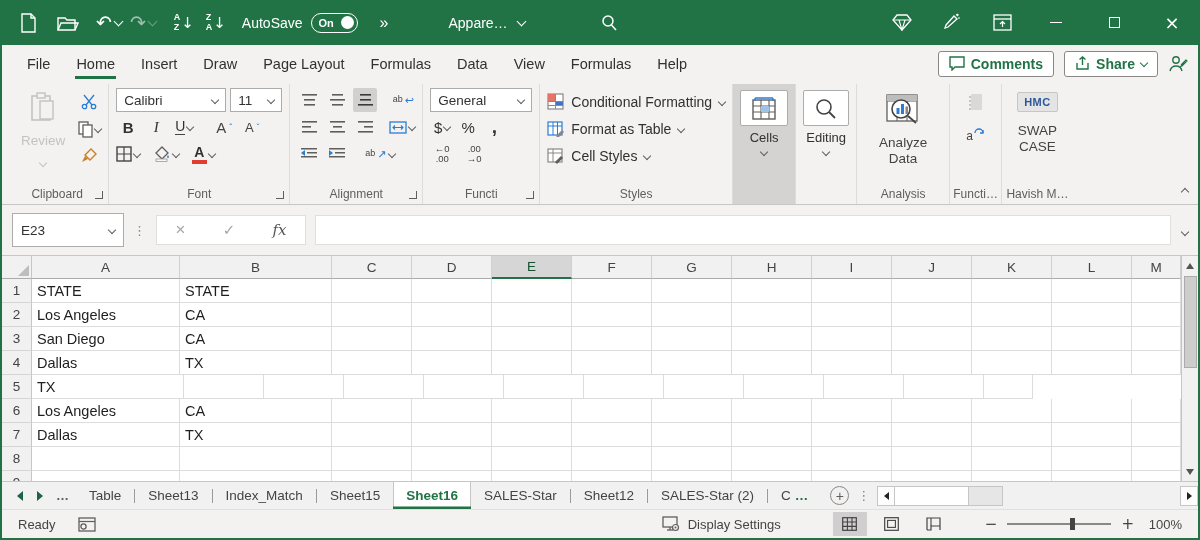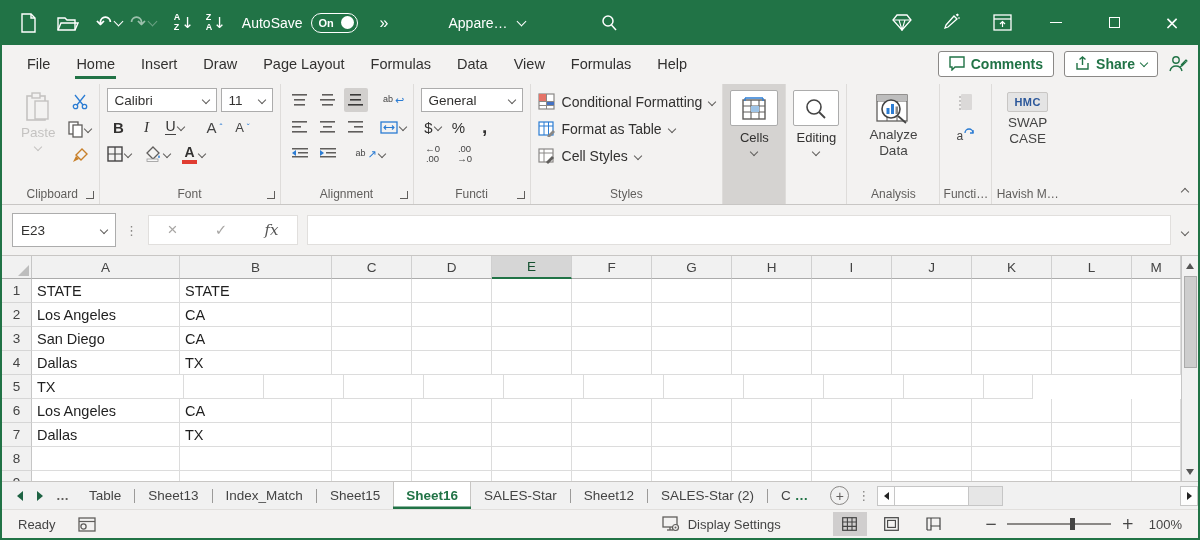--- a/index.html
+++ b/index.html
@@ -37,21 +37,21 @@
   .rtab.active::after { content:""; position:absolute; left:12px; right:12px; bottom:3px; height:3px; background:#217346; }
   .tab-actions { margin-left:auto; display:flex; align-items:center; gap:10px; }
   .pillbtn { height:26px; border:1px solid #8A8886; background:#fff; border-radius:3px; display:flex; align-items:center; gap:6px; padding:0 10px; color:#217346; font-size:14px; cursor:pointer;}
   .cvg { width:6px; height:6px; border-right:1.3px solid #217346; border-bottom:1.3px solid #217346; transform:rotate(45deg); display:inline-block; margin-top:-2px;}
 
   
   .ribbon { height:123px; background:#F3F2F1; border-bottom:1px solid #C8C6C4; display:flex; padding:2px 0 0 4px; flex:0 0 123px; position:relative;}
   .rgroup { position:relative; border-right:1px solid #DEDCDA; padding:4px 7px 20px 7px; display:flex; flex-direction:column; align-items:center;}
   .rg-label { position:absolute; bottom:3px; left:0; right:0; text-align:center; font-size:12px; color:#605E5C; white-space:nowrap; overflow:hidden;}
   .launcher { position:absolute; bottom:5px; right:5px; width:8px; height:8px; border-right:1.4px solid #605E5C; border-bottom:1.4px solid #605E5C; cursor:pointer;}
-  .bigbtn { display:flex; flex-direction:column; align-items:center; justify-content:flex-start; gap:3px; padding:4px 8px; cursor:pointer; border-radius:2px;}
+  .bigbtn { display:flex; flex-direction:column; align-items:center; justify-content:flex-start; gap:11px; padding:4px 8px; cursor:pointer; border-radius:2px;}
   .bigbtn .blbl { font-size:13.5px; color:#444; text-align:center; line-height:1.15;}
   .cv { width:6px; height:6px; border-right:1.3px solid #605E5C; border-bottom:1.3px solid #605E5C; transform:rotate(45deg); display:inline-block;}
   .cv.up { transform:rotate(-135deg); }
   .smallcol { display:flex; flex-direction:column; justify-content:space-between; height:82px; padding:2px 0;}
   .sbtn { min-width:24px; height:24px; display:flex; align-items:center; justify-content:center; cursor:pointer; border-radius:2px; gap:2px;}
   .sbtn.hl { background:#D2D0CE; }
   .fr { display:flex; align-items:center; gap:4px; }
   .ddbox { background:#fff; border:1px solid #ACACAC; height:24px; display:flex; align-items:center; justify-content:space-between; padding:0 7px; font-size:13.5px; color:#323130; cursor:pointer;}
   .rowset { display:flex; flex-direction:column; gap:3px; }
   .bold-b { font-weight:bold; font-size:15px; } .ital-i { font-style:italic; font-family:"Liberation Serif",serif; font-size:15px;}
@@ -60,21 +60,21 @@
   .acolor { font-weight:bold; font-size:14px; line-height:1; display:flex; flex-direction:column; align-items:center;}
   .acolor .bar { width:15px; height:3.5px; margin-top:1.5px; }
   .tinytxt { font-size:9px; line-height:1.1; color:#444; text-align:center; }
   .decicon { display:flex; flex-direction:column; font-size:9.5px; line-height:1.05; color:#444; align-items:center;}
   .stylerow { display:flex; align-items:center; gap:7px; height:27px; font-size:14px; color:#323130; cursor:pointer; align-self:flex-start;}
   .collapse-chev { position:absolute; right:10px; bottom:6px; cursor:pointer;}
   .hmcbox { background:#E4E4E4; border:1px solid #C8C6C4; border-radius:2px; padding:3px 6px; font-weight:bold; font-size:11px; color:#2B579A; letter-spacing:.5px;}
 
   
   .frow { height:50px; background:#F3F2F1; display:flex; align-items:center; padding:0 10px; gap:9px; flex:0 0 50px;}
-  .namebox { width:104px; height:30px; background:#fff; border:1px solid #ACACAC; display:flex; align-items:center; justify-content:space-between; padding:16px 8px; font-size:13.5px;}
+  .namebox { width:112px; height:30px; background:#fff; border:1px solid #ACACAC; display:flex; align-items:center; justify-content:space-between; padding:16px 8px; font-size:13.5px;}
   .dots { color:#8A8886; font-family:"DejaVu Sans",sans-serif; font-size:13px; letter-spacing:1px;}
   .fxbox { width:150px; height:30px; background:#fff; border:1px solid #E1DFDD; display:flex; align-items:center; justify-content:space-around; color:#A8A6A4; font-size:15px;}
   .fx { font-family:"DejaVu Serif",serif; font-style:italic; color:#555; font-size:15px;}
   .finput { flex:1; height:30px; background:#fff; border:1px solid #E1DFDD; padding:0 6px; font-size:13.5px;}
   .fexpand { margin-left:2px;}
 
   
   .grid { height:226px; background:#fff; position:relative; overflow:hidden; border-top:1px solid #C8C6C4; flex:0 0 226px;}
   .ghead { display:flex; height:23px; }
   .corner { width:30px; height:23px; background:#F1F1F1; border-right:1px solid #C6C6C6; border-bottom:1px solid #ABABAB; position:relative; cursor:pointer;}
@@ -257,21 +257,21 @@
   <div class="ribbon">
 
     <div class="rgroup">
       <div class="fr" style="align-items:flex-start">
         <div class="bigbtn dim">
           <svg width="26" height="30" viewBox="0 0 26 30">
               <rect x="2" y="4" width="18" height="24" fill="none" stroke="#9E9C9A" stroke-width="1.6"></rect>
               <rect x="7" y="1" width="8" height="5" fill="#F3F2F1" stroke="#9E9C9A" stroke-width="1.4"></rect>
               <rect x="10" y="9" width="13" height="18" fill="#F3F2F1" stroke="#9E9C9A" stroke-width="1.4"></rect>
             </svg>
-          <span class="blbl" style="color:#9E9C9A">Paste</span>
+          <span class="blbl" style="color:#9E9C9A">Review</span>
           <span class="cv" style="border-color:#9E9C9A"></span>
         </div>
         <div class="smallcol">
           <span class="sbtn">
             <svg width="16" height="16" viewBox="0 0 16 16">
                 <circle cx="3.5" cy="12.5" r="2.2" fill="none" stroke="#2B7CD3" stroke-width="1.3"></circle>
                 <circle cx="12.5" cy="12.5" r="2.2" fill="none" stroke="#2B7CD3" stroke-width="1.3"></circle>
                 <path d="M5 11L13 1M11 11L3 1" stroke="#2B7CD3" stroke-width="1.3"></path>
               </svg>
           </span>

